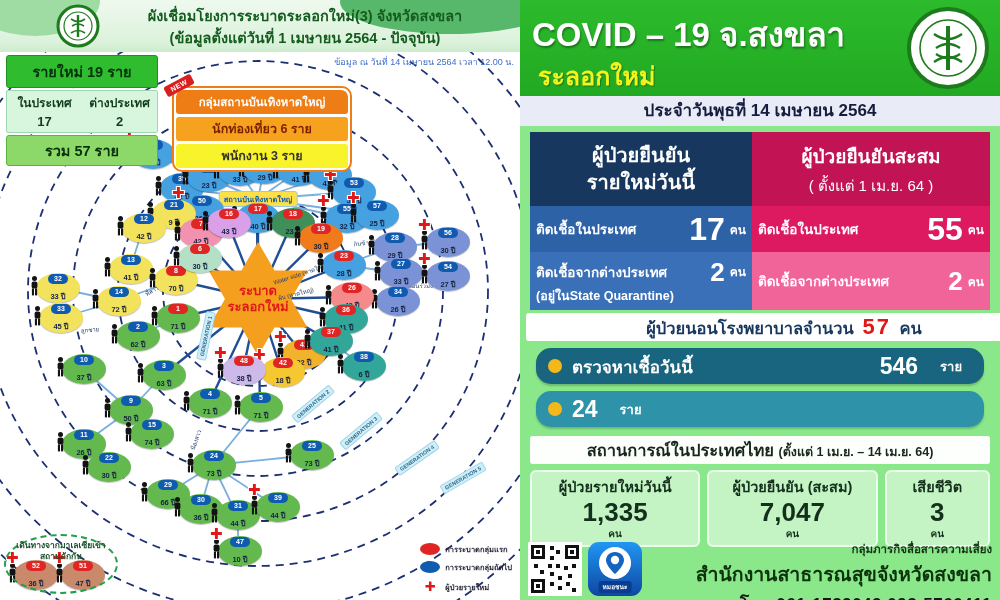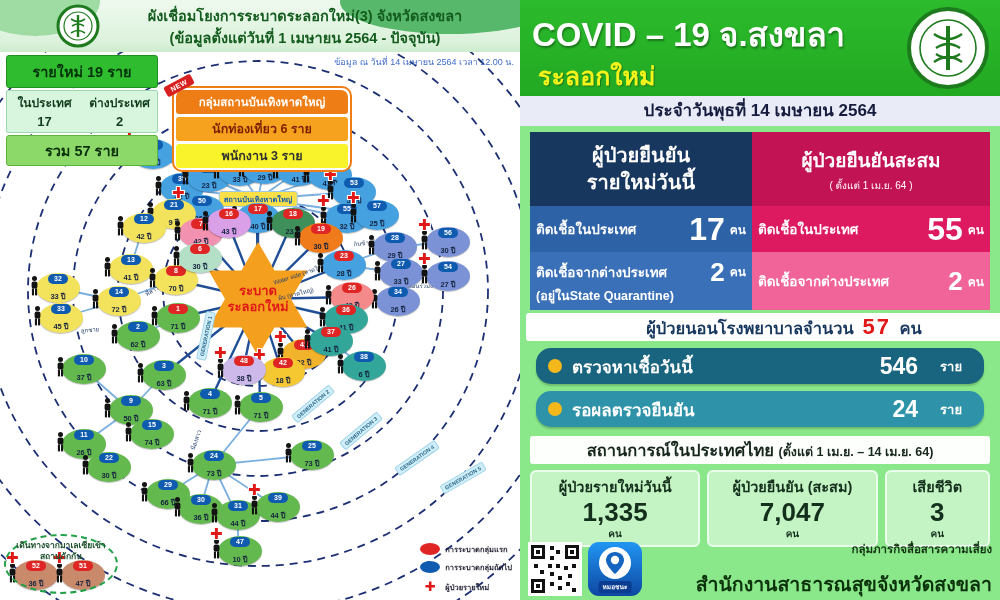--- a/index.html
+++ b/index.html
@@ -93,21 +93,21 @@
     color:#151c3d;font-weight:bold;font-size:17px;text-align:center;line-height:30px;}
 
   .panels-row{position:absolute;left:10px;top:132px;width:460px;display:flex;}
   .panel-today{width:222px;}
   .panel-cum{width:238px;}
   .pt-header{background:#17375e;color:#fff;font-weight:bold;font-size:20px;text-align:center;
     height:74px;display:flex;flex-direction:column;justify-content:center;line-height:27px;}
   .pc-header{background:#c21454;color:#fff;text-align:center;height:74px;display:flex;
     flex-direction:column;justify-content:center;}
   .pc-header .l1{font-weight:bold;font-size:19px;}
-  .pc-header .l2{font-size:10px;margin-top:3px;}
+  .pc-header .l2{font-size:15px;margin-top:3px;}
   .stat-row{display:flex;align-items:center;color:#fff;padding:0 6px;box-sizing:border-box;}
   .stat-row .lbl{flex:1;font-size:13.5px;font-weight:bold;}
   .stat-row .val{font-size:32px;font-weight:bold;line-height:1;}
   .stat-row .unit{font-size:12px;margin-left:5px;font-weight:bold;}
   .pt-r1{background:#2e62a6;height:46px;}
   .pt-r2{background:#3a70b8;height:58px;flex-wrap:wrap;padding-top:3px;}
   .pt-r2 .note{width:100%;font-size:12.5px;font-weight:bold;margin-top:-6px;}
   .pc-r1{background:#dd195f;height:46px;}
   .pc-r2{background:#f0649a;height:58px;}
 
@@ -140,21 +140,21 @@
 
   .rp-footer{position:absolute;left:0;top:540px;width:480px;height:60px;}
   .qr{position:absolute;left:8px;top:2px;width:54px;height:54px;background:#fff;border-radius:2px;}
   .morchana{position:absolute;left:68px;top:2px;width:54px;height:54px;border-radius:11px;
     background:linear-gradient(180deg,#2196f3,#0d47a1);}
   .mc-circle{position:absolute;left:11px;top:5px;width:32px;height:32px;background:#fff;border-radius:50%;}
   .mc-band{position:absolute;left:50%;bottom:3px;transform:translateX(-50%);background:#0a3d91;
     color:#fff;font-size:6.5px;font-weight:bold;padding:1px 4px;border-radius:3px;white-space:nowrap;}
   .footer-text{position:absolute;right:8px;top:0;width:350px;text-align:right;}
   .ft-1{font-size:11.5px;font-weight:bold;color:#143314;}
-  .ft-2{font-size:19.5px;font-weight:bold;color:#0d330d;margin-top:11px;}
+  .ft-2{font-size:19.5px;font-weight:bold;color:#0d330d;margin-top:1px;}
   .ft-3{font-size:17px;font-weight:bold;color:#161616;letter-spacing:.5px;}
 </style>
 </head>
 <body>
 
 <div class="left-panel">
   <svg id="diagram-svg" width="520" height="600">
       <circle cx="258" cy="291" r="95" fill="none" stroke="#1c2f73" stroke-width="1.8" stroke-dasharray="8 6"></circle>
       <circle cx="258" cy="291" r="140" fill="none" stroke="#1c2f73" stroke-width="1.8" stroke-dasharray="8 6"></circle>
       <circle cx="258" cy="291" r="185" fill="none" stroke="#1c2f73" stroke-width="1.8" stroke-dasharray="8 6"></circle>
@@ -1047,21 +1047,20 @@
   </div>
 
   <div class="test-bar tb1">
     <span class="dot"></span>
     <span class="lbl">ตรวจหาเชื้อวันนี้</span>
     <span class="val">546</span>
     <span class="unit">ราย</span>
   </div>
   <div class="test-bar tb2">
     <span class="dot"></span>
-    <span class="lbl">รอผลตรวจยืนยัน</span>
     <span class="val">24</span>
     <span class="unit">ราย</span>
   </div>
 
   <div class="thailand-strip">
     <span class="t">สถานการณ์ในประเทศไทย</span>
     <span class="s">(ตั้งแต่ 1 เม.ย. – 14 เม.ย. 64)</span>
   </div>
 
   <div class="th-stats">

